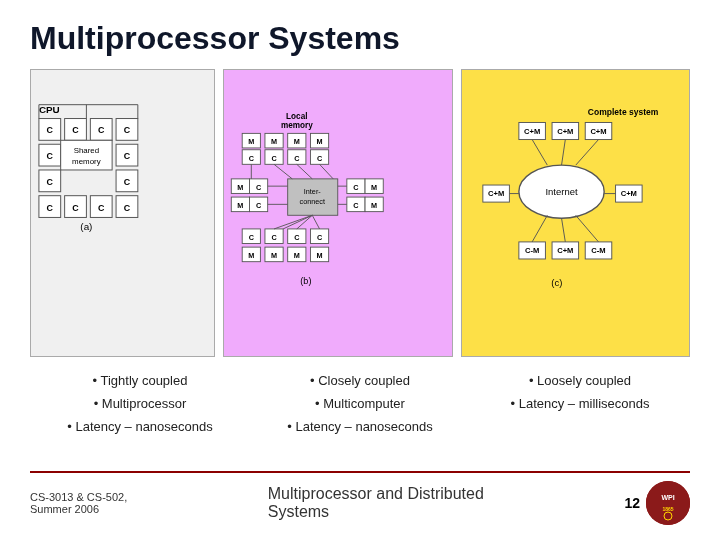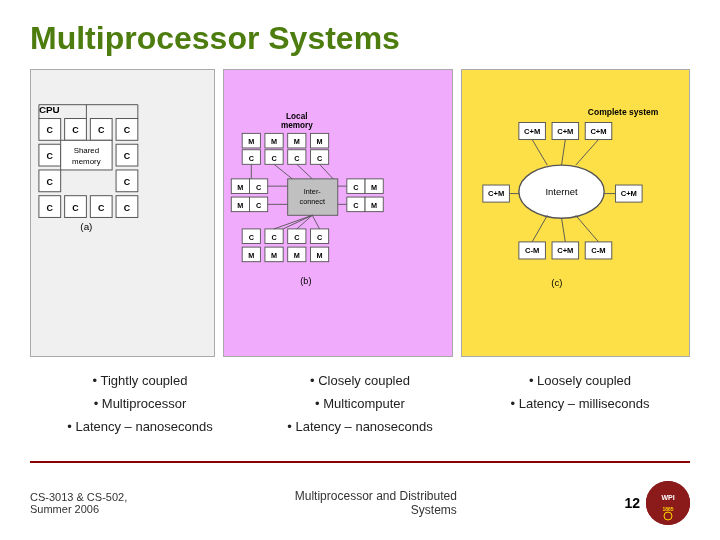--- a/index.html
+++ b/index.html
@@ -16,21 +16,21 @@
       width: 720px;
       height: 540px;
       padding: 20px 30px 15px 30px;
       display: flex;
       flex-direction: column;
     }
 
     .title {
       font-size: 32px;
       font-weight: bold;
-      color: #4d7c0f;
+      color: #0f172a;
       margin-bottom: 12px;
       text-align: left;
     }
 
     .diagrams-row {
       display: flex;
       gap: 8px;
       height: 288px;
       margin-bottom: 16px;
     }
@@ -87,33 +87,33 @@
     .bullet-item::before {
       content: "• ";
     }
 
     
     .footer {
       display: flex;
       align-items: center;
       justify-content: space-between;
       border-top: 2px solid #8b0000;
-      padding-top: 18px;
+      padding-top: 8px;
       margin-top: 4px;
     }
 
     .footer-left {
       font-size: 11px;
       color: #333;
     }
 
     .footer-center {
-      font-size: 12px;
+      font-size: 16px;
       color: #333;
-      text-align: right;
+      text-align: left;
     }
 
     .footer-right {
       display: flex;
       align-items: center;
       gap: 6px;
     }
 
     .page-num {
       font-size: 14px;

